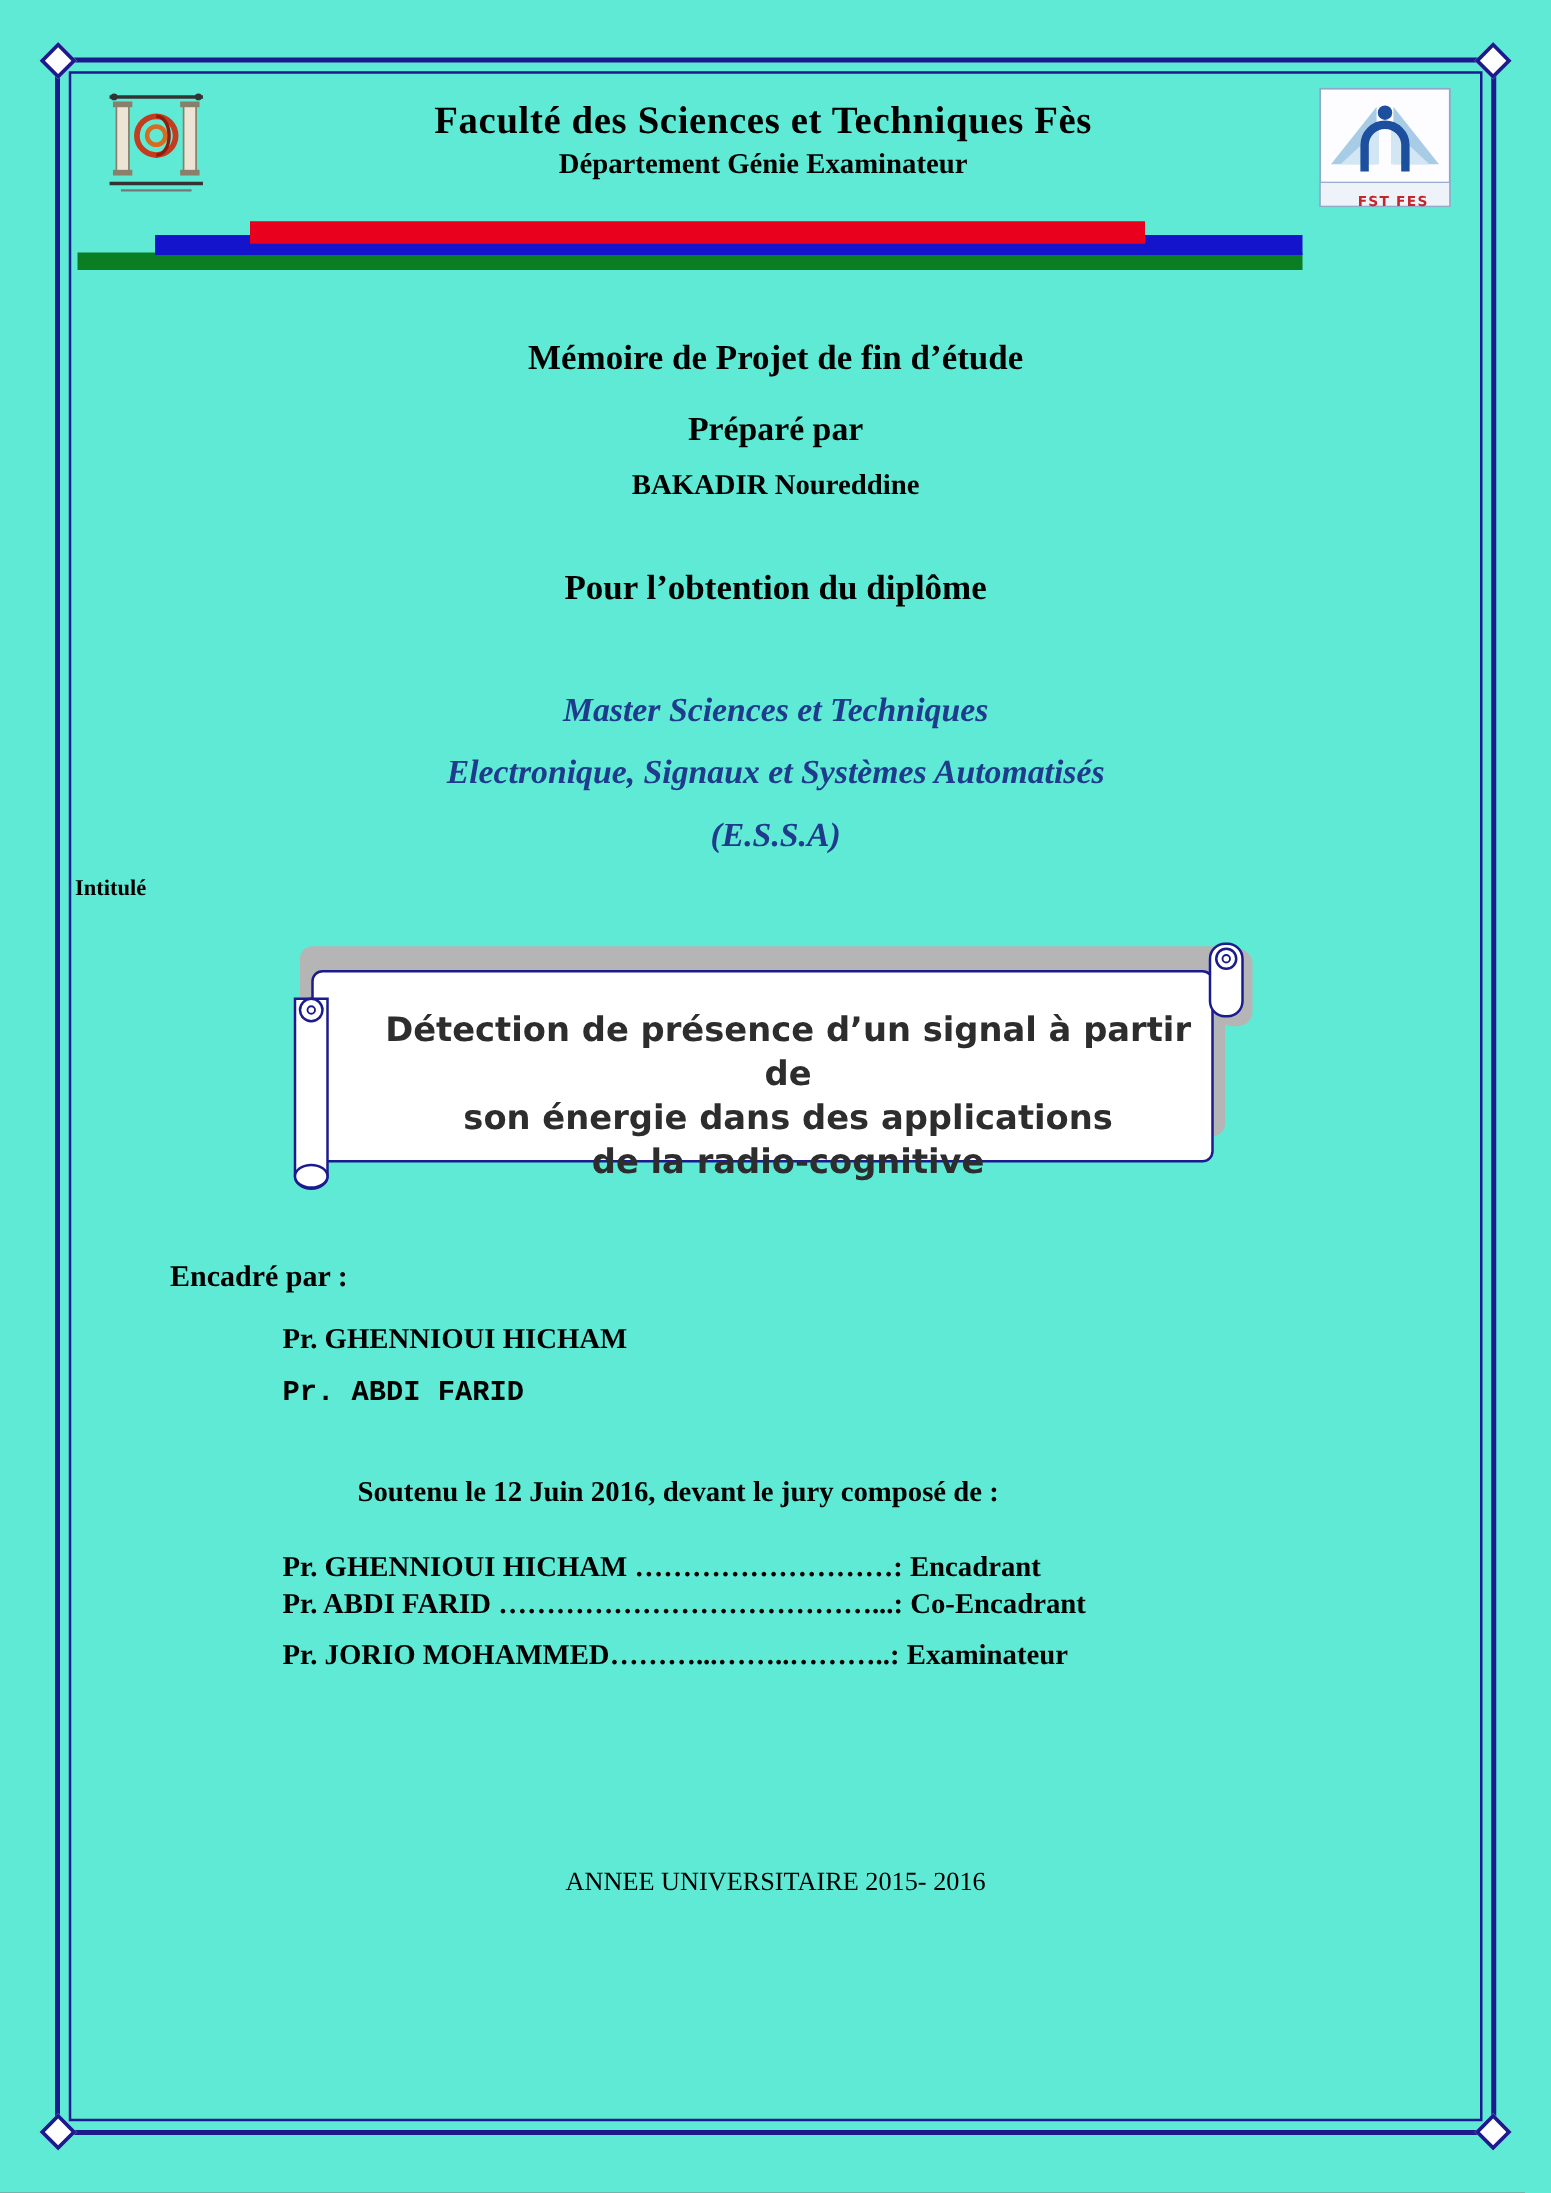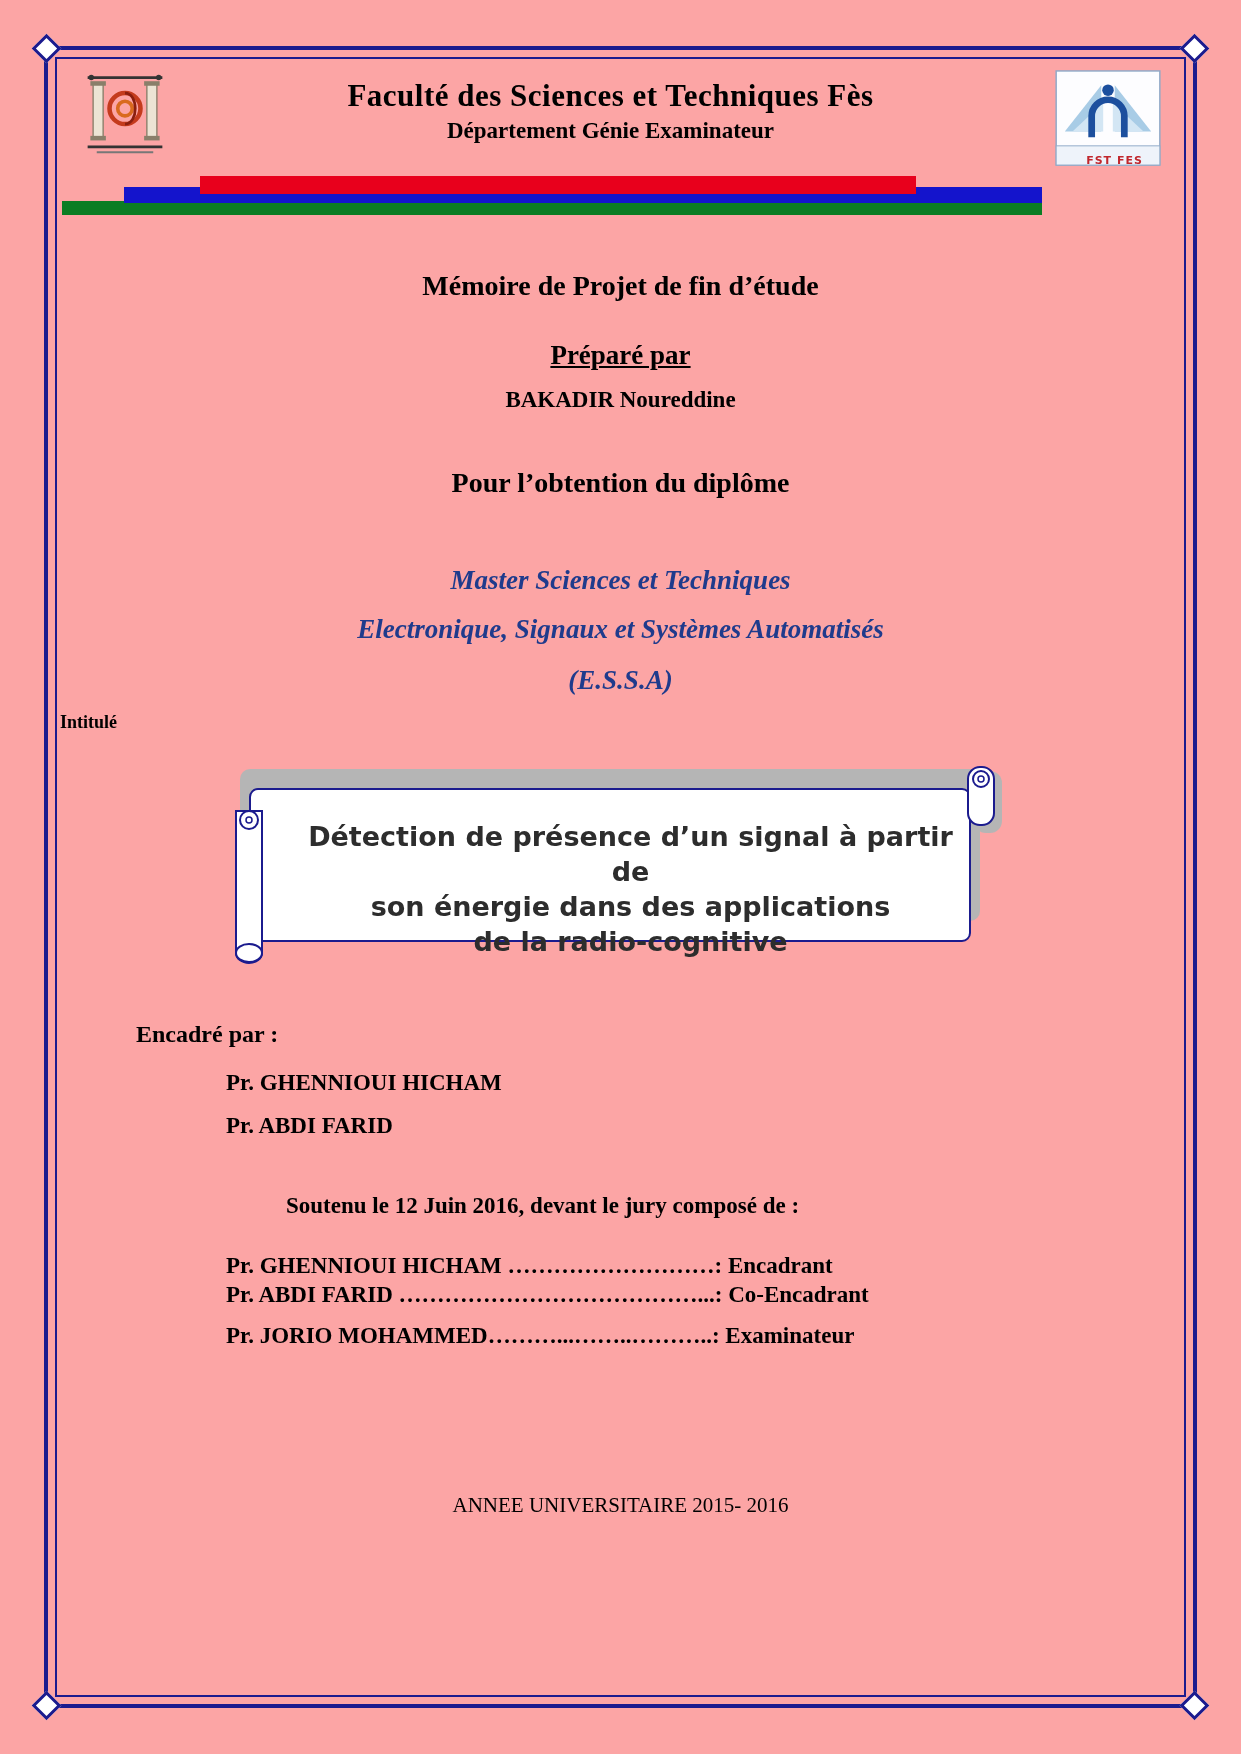--- a/index.html
+++ b/index.html
@@ -1,19 +1,19 @@
 <!DOCTYPE html>
 <html><head>
 <meta charset="utf-8">
 <style>
   html,body{margin:0;padding:0;background:#888;}
   .page{
     position:relative;
     width:1241px;height:1754px;
-    background:#fca5a5;
+    background:#5eead4;
     margin:0 auto;
     font-family:"Liberation Serif","DejaVu Serif",serif;
     color:#000;
     overflow:hidden;
   }
   
   .outer-frame{position:absolute;top:46px;bottom:46px;left:44px;right:44px;border:4px solid #1b1b8e;}
   .inner-frame{position:absolute;top:57px;bottom:57px;left:55px;right:55px;border:2px solid #1b1b8e;}
   .corner{position:absolute;width:15px;height:15px;border:3px solid #1b1b8e;background:#fff;transform:rotate(45deg);z-index:6;}
   .corner.tl{left:36px;top:38px;}
@@ -35,42 +35,42 @@
 
   
   .bars{position:relative;height:44px;margin-top:6px;}
   .bar{position:absolute;}
   .bar.red{top:0;left:140px;width:716px;height:18px;background:#e8001c;z-index:3;}
   .bar.blue{top:11px;left:64px;width:918px;height:16px;background:#1414cc;z-index:2;}
   .bar.green{top:25px;left:2px;width:980px;height:14px;background:#0b7d23;z-index:1;}
 
   
   .h-memoire{text-align:center;font-size:28px;font-weight:bold;margin-top:50px;}
-  .h-prepare{text-align:center;font-size:27px;font-weight:bold;margin-top:38px;text-decoration:underline;}
+  .h-prepare{text-align:center;font-size:27px;font-weight:bold;margin-top:25px;}
   .author{text-align:center;font-size:23px;font-weight:bold;}
   .author.a1{margin-top:56px;}
   .author.a2{margin-top:16px;}
   .h-obtention{text-align:center;font-size:28px;font-weight:bold;margin-top:54px;}
   .degree{text-align:center;font-size:27px;font-weight:bold;font-style:italic;color:#1f3b8c;}
   .degree.d1{margin-top:66px;}
   .degree.d2{margin-top:18px;}
   .degree.d3{margin-top:20px;}
   .h-intitule{text-align:left;font-size:18px;font-weight:bold;margin-top:16px;}
 
   
   .scroll-wrap{position:relative;width:790px;height:218px;margin:26px auto 0;}
   .scroll-wrap svg{position:absolute;inset:0;}
   .scroll-text{position:absolute;left:60px;right:40px;top:60px;text-align:center;
     font-family:"DejaVu Sans",sans-serif;font-weight:bold;font-size:27px;color:#2d2d2d;line-height:1.3;}
 
   
   .encadre{font-size:24px;font-weight:bold;margin-top:44px;padding-left:76px;}
   .supervisor{font-size:23px;font-weight:bold;padding-left:166px;}
   .supervisor.s1{margin-top:22px;}
-  .supervisor.s2{margin-top:17px;}
+  .supervisor.s2{margin-top:17px;font-family:Liberation Mono, monospace;}
   .soutenu{font-size:23px;font-weight:bold;margin-top:54px;padding-left:226px;}
   .jury{font-size:23px;font-weight:bold;padding-left:166px;}
   .jury.j1{margin-top:34px;}
   .jury.j2{margin-top:3px;}
   .jury.j3{margin-top:15px;}
 
   .footer{position:absolute;bottom:176px;left:0;right:0;text-align:center;font-size:21px;}
 </style>
 </head>
 <body>

